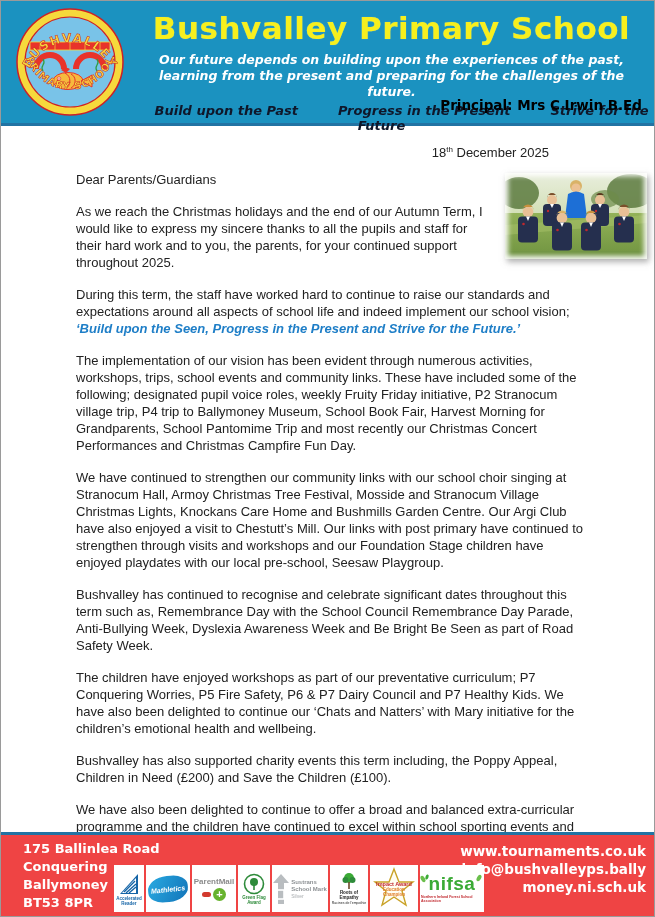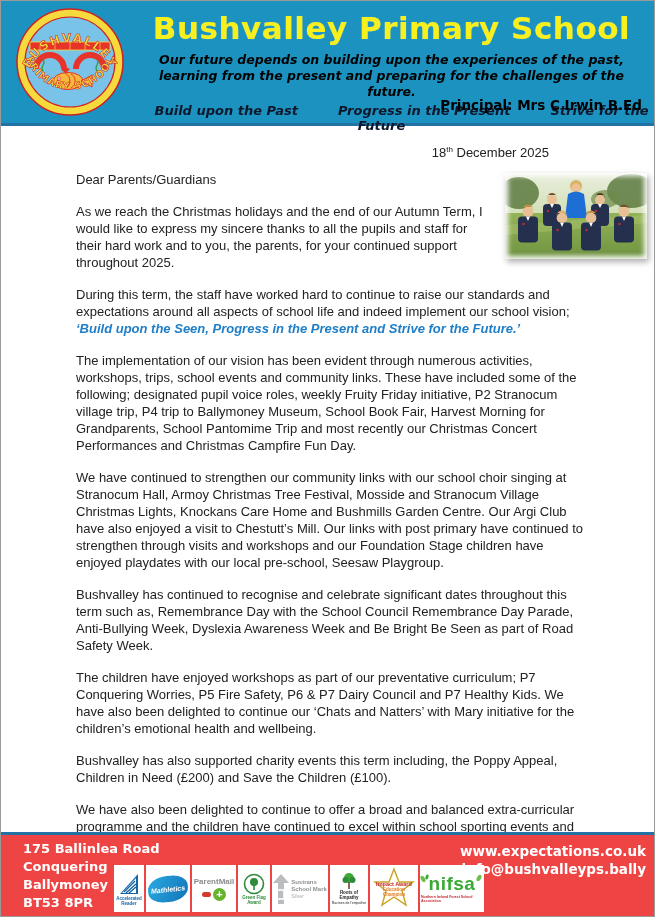--- a/index.html
+++ b/index.html
@@ -27,21 +27,21 @@
     font-size:31px;font-weight:bold;
     color:#f7ef1e;
     letter-spacing:0.5px;
     text-shadow:0 0 1px rgba(255,255,255,.35);
   }
   .mission{
     margin:6px auto 0;
     max-width:505px;
     font-family:"DejaVu Sans",sans-serif;
     font-size:12.5px;font-weight:bold;font-style:italic;
-    color:#000000;line-height:16px;
+    color:#ffffff;line-height:16px;
   }
   .mottos{
     margin-top:3px;
     font-family:"DejaVu Sans",sans-serif;
     font-size:13px;font-weight:bold;font-style:italic;
     color:#0f172a;
   }
   .mottos span{margin:0 20px;}
   .principal{
     position:absolute;right:12px;bottom:10px;
@@ -374,18 +374,19 @@
           </svg>
           <svg width="10" height="10" viewBox="0 0 10 10" style="position:absolute;right:-10px;top:-2px;">
             <ellipse cx="4" cy="5" rx="2" ry="3.5" fill="#6abf4b" transform="rotate(30 4 5)"></ellipse>
           </svg>
         </div>
         <div class="nifsa-sub">Northern Ireland Forest School Association</div>
       </div>
     </div>
 
     <div class="contact">
-      <div>www.expectations.co.uk</div>
+      <div>www.tournaments.co.uk</div>
       <div>info@bushvalleyps.bally</div>
+      <div>money.ni.sch.uk</div>
     </div>
   </div>
 
 </div>
 
 </body></html>

